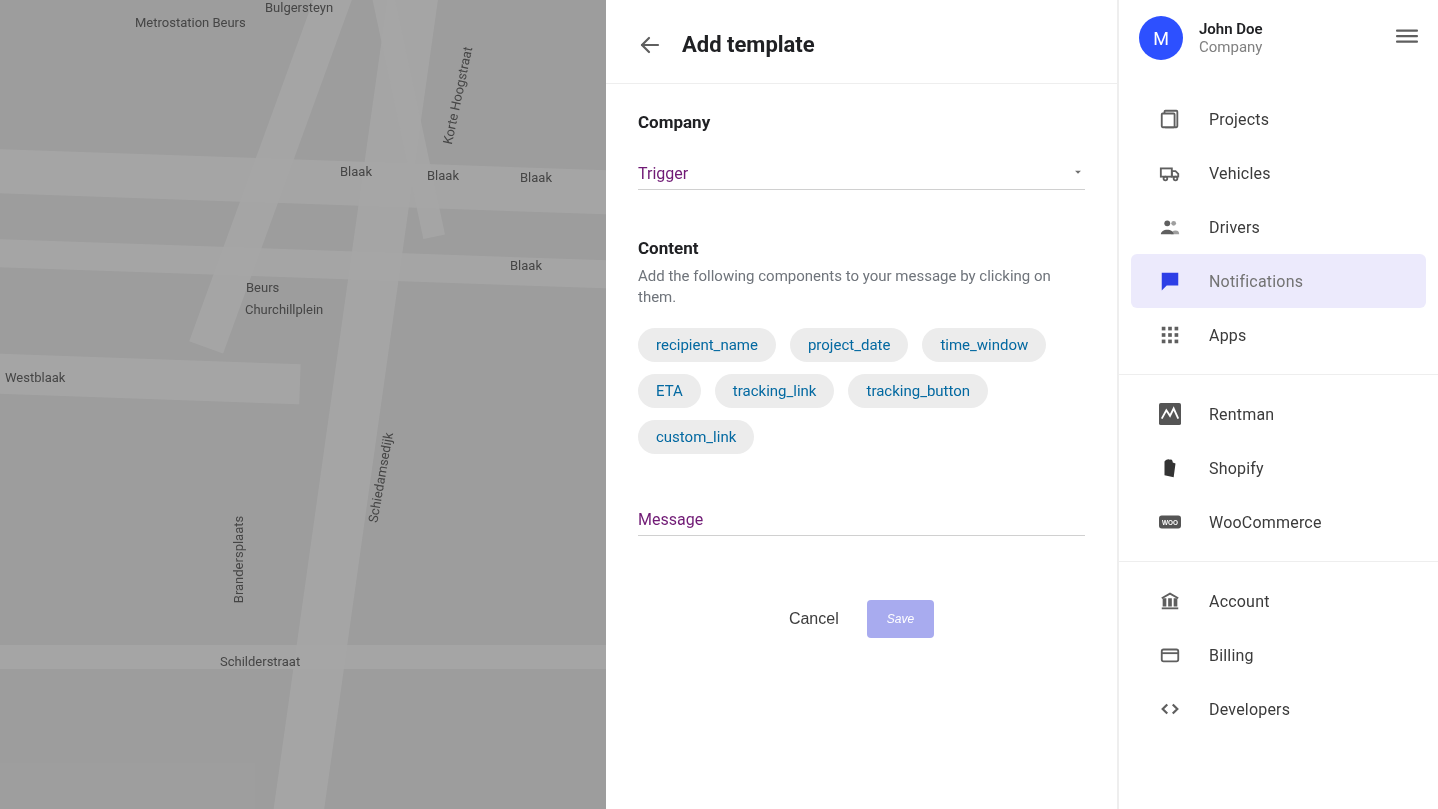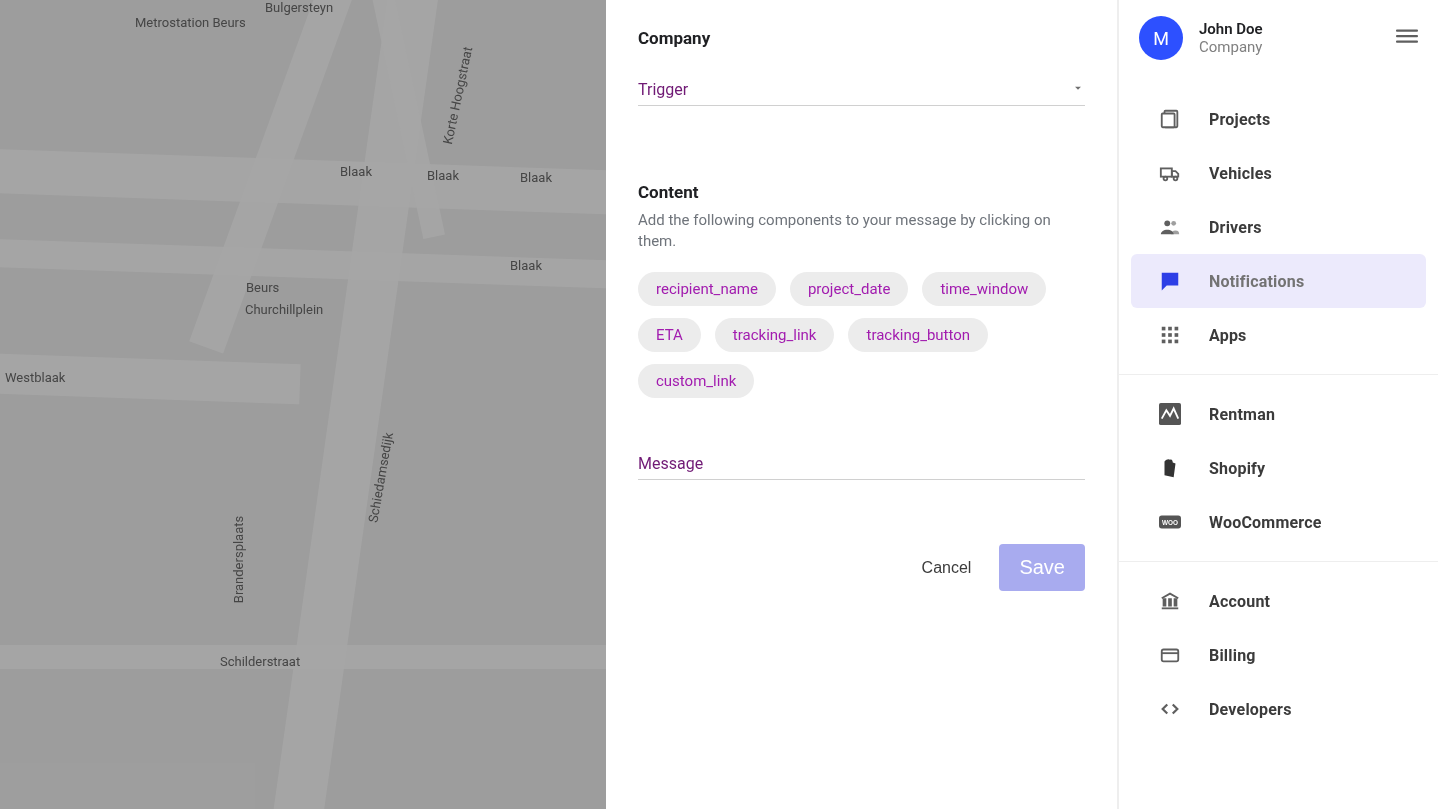--- a/index.html
+++ b/index.html
@@ -84,49 +84,50 @@
     top: 0;
   }
   .chips {
     display: flex;
     flex-wrap: wrap;
     gap: 12px 14px;
     margin-top: 4px;
   }
   .chip {
     background: #ececec;
-    color: #a21caf;
+    color: #0369a1;
     border-radius: 20px;
     padding: 8px 18px;
     font-size: 15px;
     cursor: pointer;
   }
   .actions {
     display: flex;
-    justify-content: flex-end;
+    justify-content: center;
     gap: 28px;
     padding: 0 32px 32px;
     margin-top: 40px;
     align-items: center;
   }
   .btn-text {
     background: none;
     border: none;
     font-size: 16px;
     color: #3c3c3c;
     cursor: pointer;
   }
   .btn-primary {
     background: #a8abef;
     color: #fff;
     border: none;
     border-radius: 4px;
     padding: 12px 20px;
-    font-size: 20px;
-    cursor: pointer;
+    font-size: 12px;
+    cursor: pointer;
+    font-style: italic;
   }
 
   
   .sidebar {
     flex: 0 0 320px;
     background: #fff;
     overflow: auto;
     border-left: 1px solid #eee;
   }
   .sb-top {
@@ -159,21 +160,21 @@
     color: #3b3b3b;
     cursor: pointer;
     border-radius: 6px;
     margin: 0 12px;
   }
   .nav-item.active {
     background: #eceafc;
     color: #737373;
   }
   .nav-item.active svg { fill:#2d3fe6; stroke:#2d3fe6; }
-  .nav-item .nav-label { flex: 1; letter-spacing: .2px; font-weight: bold; }
+  .nav-item .nav-label { flex: 1; letter-spacing: .2px; }
   .nav-item svg, .nav-item .ico { width: 22px; height: 22px; color:#606060;}
 
   .ico-box { width:22px;height:22px;display:inline-flex;align-items:center;justify-content:center;color:#5f5f5f;}
 </style>
 </head>
 <body>
 
 <div class="map-bg">
 
   <div class="street" style="left:-50px;top:160px;width:720px;height:44px;transform:rotate(2deg);"></div>
@@ -196,35 +197,44 @@
       <div class="label" style="left: 245px; top: 302px;">Churchillplein</div>
       <div class="label" style="left: 5px; top: 370px;">Westblaak</div>
       <div class="label" style="left: 335px; top: 470px; transform: rotate(-80deg);">Schiedamsedijk</div>
       <div class="label" style="left: 195px; top: 552px; transform: rotate(-90deg);">Brandersplaats</div>
       <div class="label" style="left: 220px; top: 654px;">Schilderstraat</div>
     </div>
   <div class="overlay"></div>
 </div>
 
 <div class="panel">
+  <div class="panel-header">
+    <span class="back">
+      <svg viewBox="0 0 24 24" width="24" height="24" fill="none" stroke="#5f5f5f" stroke-width="2.2" stroke-linecap="round" stroke-linejoin="round">
+          <line x1="20" y1="12" x2="4" y2="12"></line>
+          <polyline points="11 5 4 12 11 19"></polyline>
+        </svg>
+    </span>
+    <h1>Add template</h1>
+  </div>
 
   <div class="panel-body">
     <div class="section-title">Company</div>
 
     <div class="field">
       <span class="placeholder">Trigger</span>
       <span class="chevron">
         <svg width="14" height="14" viewBox="0 0 24 24" fill="#6f6f6f">
             <path d="M7 10l5 5 5-5z"></path>
           </svg>
       </span>
     </div>
 
 
-    <div class="section-title" style="margin-top:76px;">Content</div>
+    <div class="section-title" style="margin-top:48px;">Content</div>
     <div class="section-sub">Add the following components to your message by clicking on them.</div>
 
     <div class="chips" id="chips">
         <span class="chip">recipient_name</span>
         <span class="chip">project_date</span>
         <span class="chip">time_window</span>
         <span class="chip">ETA</span>
         <span class="chip">tracking_link</span>
         <span class="chip">tracking_button</span>
         <span class="chip">custom_link</span>

